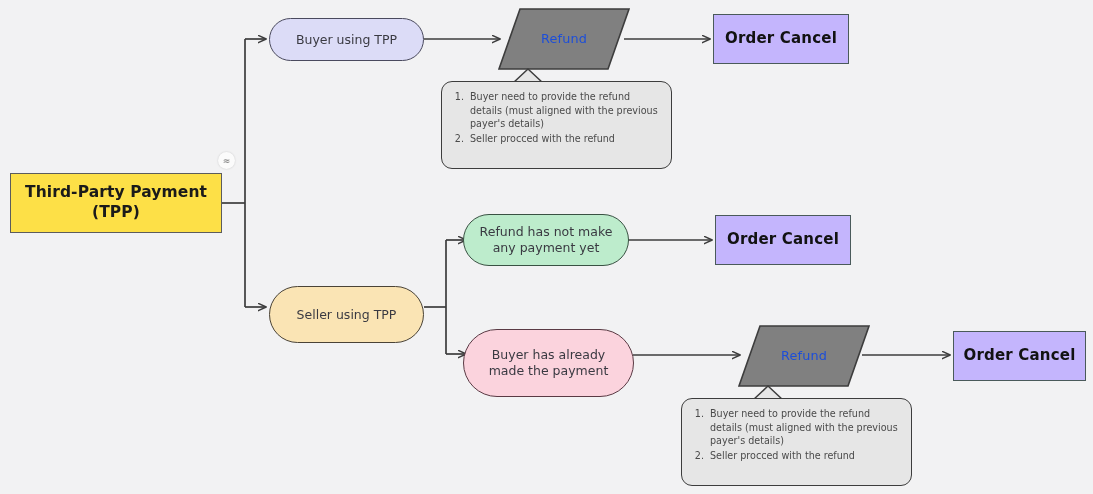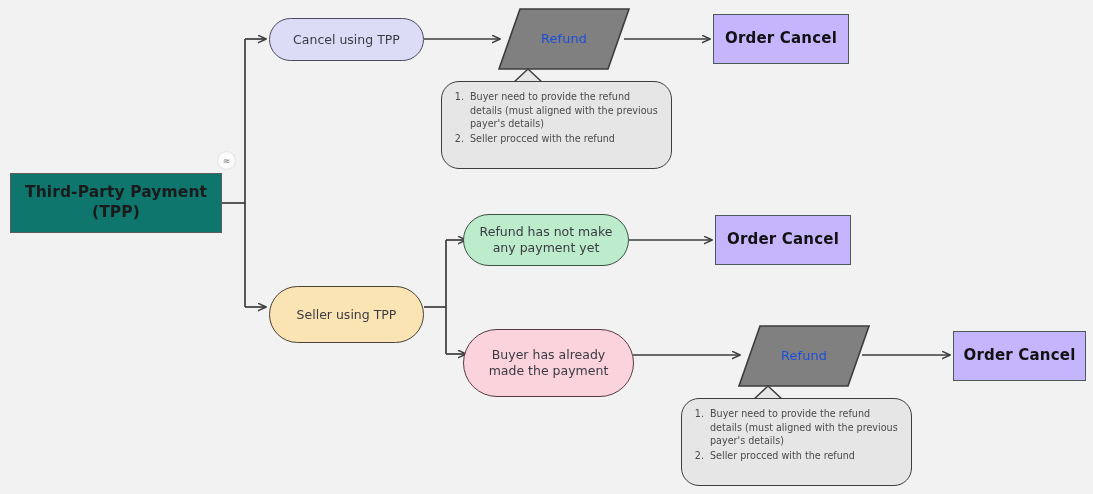--- a/index.html
+++ b/index.html
@@ -26,21 +26,21 @@
     position: absolute;
     box-sizing: border-box;
     display: flex;
     align-items: center;
     justify-content: center;
     text-align: center;
     line-height: 1.28;
   }
   
   .start-box {
-    background: #0f766e;
+    background: #fde047;
     border: 1.6px solid #5c5c5c;
     color: #1a1a1a;
     font-size: 15.5px;
     font-weight: 600;
     letter-spacing: .1px;
   }
   
   .pill {
     border-radius: 999px;
     border: 1.4px solid #3f3f3f;
@@ -74,21 +74,21 @@
     font-size: 12.8px;
     letter-spacing: .2px;
     padding-bottom: 2px;
     box-sizing: border-box;
   }
   
   .note {
     position: absolute;
     background: #e6e6e6;
     border: 1.5px solid #3d3d3d;
-    border-radius: 18px;
+    border-radius: 11px;
     box-sizing: border-box;
     color: #4a4a4a;
     font-size: 9.6px;
     line-height: 1.42;
     padding: 8px 10px 7px 8px;
   }
   .note ol {
     margin: 0;
     padding-left: 17px;
     list-style-position: outside;
@@ -160,21 +160,21 @@
       <span>Third-Party Payment</span><br>
       <span>(TPP)</span>
     </div>
   </div>
 
   <div class="badge" style="left:218px; top:152px;">
     <span>≈</span>
   </div>
 
   <div class="node pill pill-lavender" style="left:269px; top:18px; width:155px; height:43px;">
-    <span>Cancel using TPP</span>
+    <span>Buyer using TPP</span>
   </div>
 
   <div class="node pill pill-amber" style="left:269px; top:286px; width:155px; height:57px;">
     <span>Seller using TPP</span>
   </div>
 
   <div class="node pill pill-green" style="left:463px; top:214px; width:166px; height:52px;">
     <div>
       <span>Refund has not make</span><br>
       <span>any payment yet</span>

